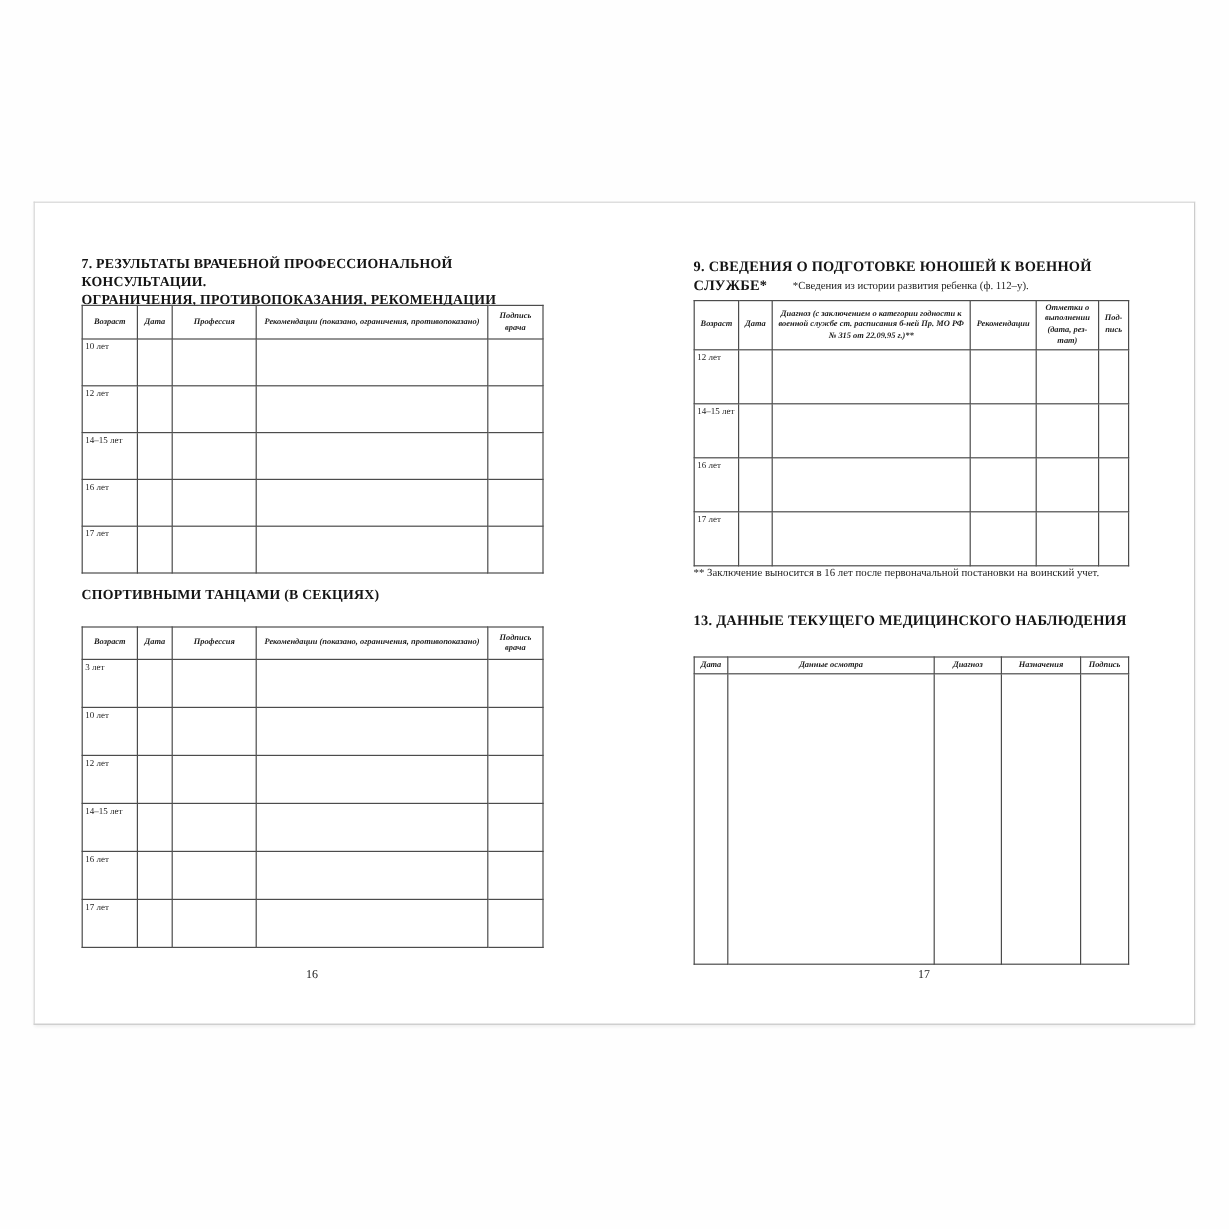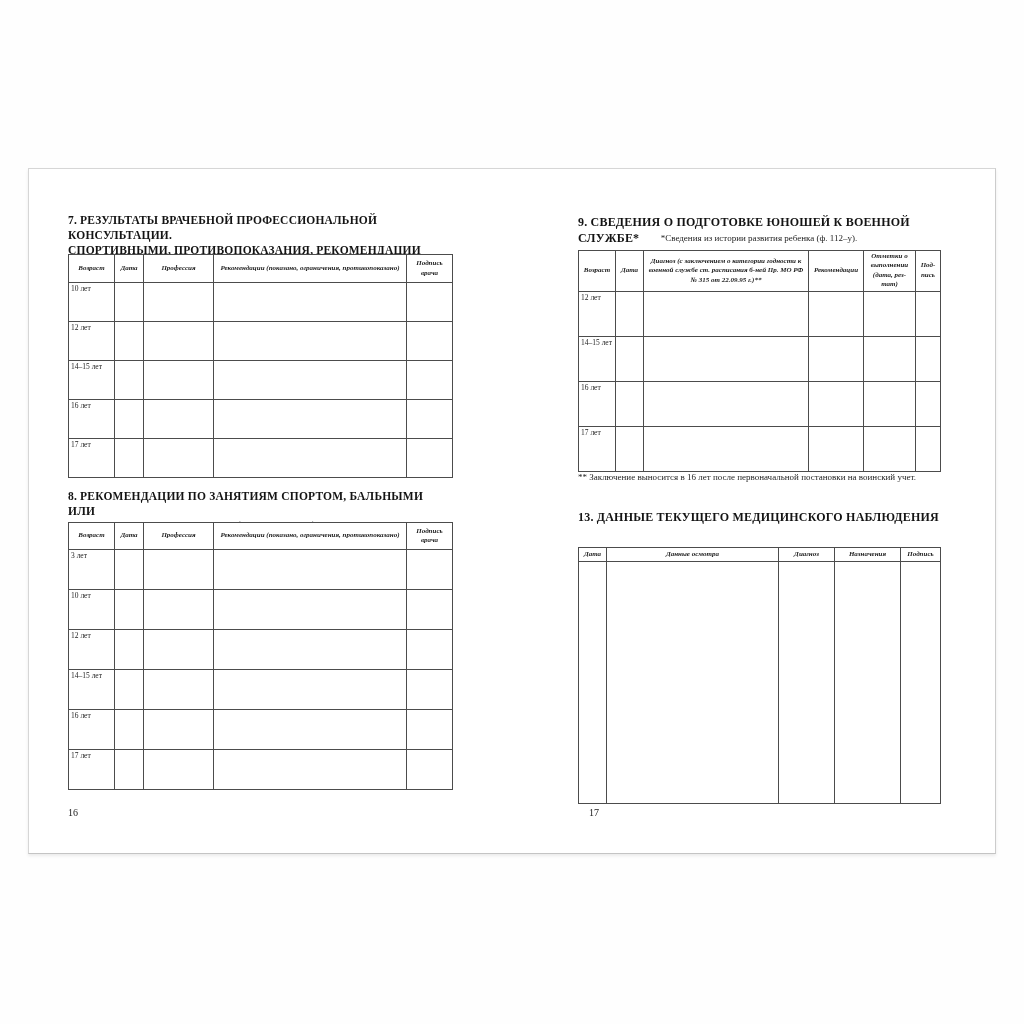--- a/index.html
+++ b/index.html
@@ -35,34 +35,34 @@
   td.hd{
     font:bold italic 7px/1.35 "Liberation Serif",serif;
     text-align:center;vertical-align:middle;padding:1px 2px;color:#1c1c1c;
   }
   td.age{
     font:7.5px/1.2 "Liberation Serif",serif;
     vertical-align:top;text-align:left;padding:1px 0 0 2px;color:#1c1c1c;
   }
   td.c{ }
   .pagenum{
-    position:absolute;font-size:10px;text-align:left;color:#222;
+    position:absolute;font-size:10px;text-align:center;color:#222;
     font-family:"Liberation Serif",serif;
   }
 </style>
 </head>
 <body>
 
 <div class="sheet">
 
   <div>
 
     <div class="sec-title title-left" style="top:44px;">
       <div>7. РЕЗУЛЬТАТЫ ВРАЧЕБНОЙ ПРОФЕССИОНАЛЬНОЙ КОНСУЛЬТАЦИИ.</div>
-      <div>СПОРТИВНЫМИ, ПРОТИВОПОКАЗАНИЯ, РЕКОМЕНДАЦИИ</div>
+      <div>ОГРАНИЧЕНИЯ, ПРОТИВОПОКАЗАНИЯ, РЕКОМЕНДАЦИИ</div>
     </div>
 
     <table class="t" style="left:39px;top:85px;width:384px;">
       <colgroup>
           <col style="width:46px">
           <col style="width:29px">
           <col style="width:70px">
           <col style="width:193px">
           <col style="width:46px">
         </colgroup>
@@ -106,21 +106,20 @@
         <td class="age">17 лет</td>
         <td class="c"></td>
             <td class="c"></td>
             <td class="c"></td>
             <td class="c"></td>
       </tr>
     </tbody>
       </table>
 
     <div class="sec-title title-left" style="top:320px;">
-      <div>8. РЕКОМЕНДАЦИИ ПО ЗАНЯТИЯМ СПОРТОМ, БАЛЬНЫМИ ИЛИ</div>
       <div>СПОРТИВНЫМИ ТАНЦАМИ (В СЕКЦИЯХ)</div>
     </div>
 
     <table class="t" style="left:39px;top:353px;width:384px;">
       <colgroup>
           <col style="width:46px">
           <col style="width:29px">
           <col style="width:70px">
           <col style="width:193px">
           <col style="width:46px">

